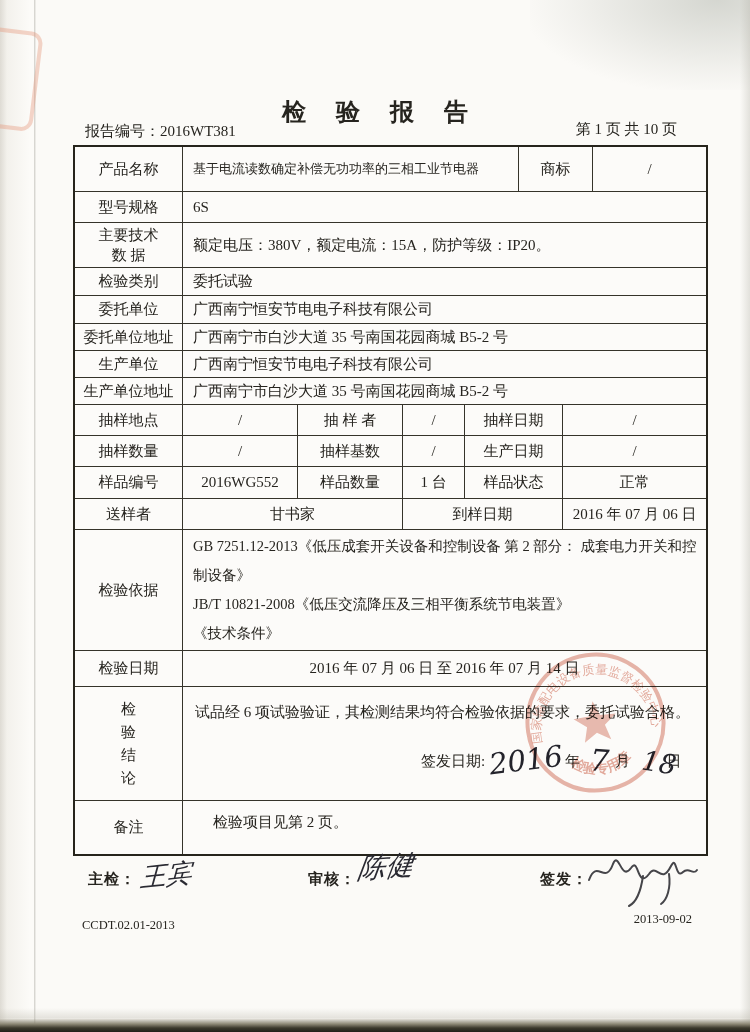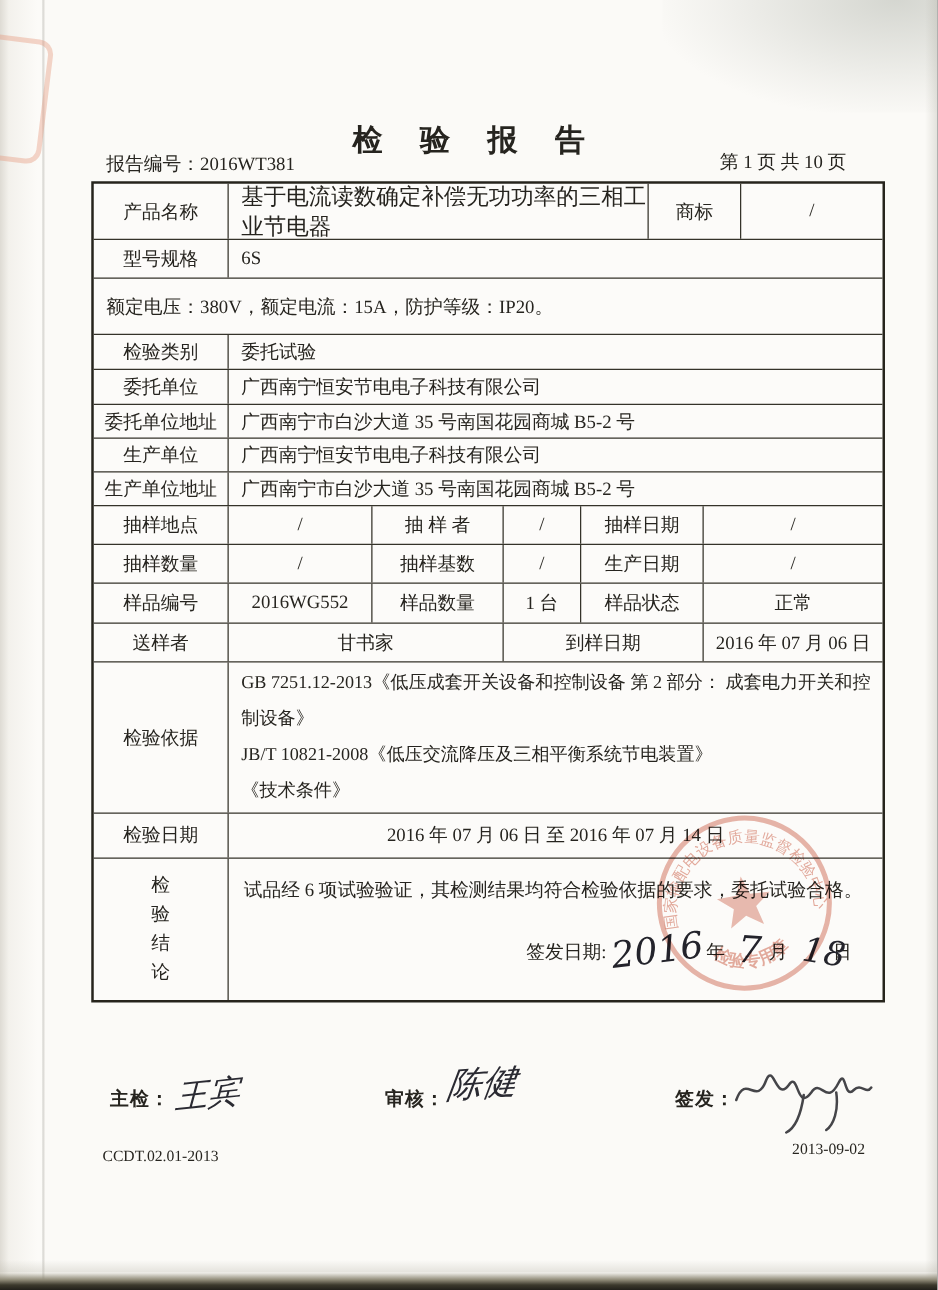--- a/index.html
+++ b/index.html
@@ -49,21 +49,21 @@
     line-height:29px;font-size:14.5px;white-space:nowrap;}
   .vert-label{flex-direction:column;justify-content:center;line-height:23px;}
   .concl-cell{position:relative;display:block;}
   .concl-text{position:absolute;left:12px;top:16px;font-size:15px;white-space:nowrap;}
   .issue-line{position:absolute;left:238px;top:56px;font-size:15px;display:flex;align-items:flex-end;}
   .hw{font-family:"DejaVu Serif",serif;font-style:italic;color:#23232b;}
   .hw-year{font-size:29px;transform:rotate(-7deg);margin:0 2px -4px 4px;}
   .hw-month{font-size:30px;transform:rotate(4deg);margin:0 6px -5px 10px;}
   .hw-day{font-size:27px;transform:rotate(9deg);margin:0 -10px -5px 12px;}
   .printed-suffix{margin-bottom:2px;}
-  .prodname{font-size:18px;}
+  .prodname{font-size:13px;}
   
   .sig-row{position:absolute;left:0;top:852px;width:100%;height:60px;font-size:15px;}
   .sig-label{position:absolute;top:18px;font-weight:bold;letter-spacing:1px;}
   .sig-name{position:absolute;font-size:26px;color:#2a2a32;
     font-family:"DejaVu Serif",serif;font-style:italic;}
   .sig1l{left:88px;} .sig1n{left:140px;top:6px;transform:rotate(-6deg) skewX(-8deg);}
   .sig2l{left:308px;} .sig2n{left:358px;top:-4px;font-size:28px;transform:rotate(-4deg) skewX(-12deg);}
   .sig3l{left:540px;}
   .sig3svg{position:absolute;left:583px;top:-6px;}
   
@@ -99,20 +99,24 @@
       <div class="cell lbl" style="width:74px;">商标</div>
       <div class="cell ctr" style="width:114px;">/</div>
     </div>
 
     <div class="row" style="height:30px;">
       <div class="cell lbl w-label">型号规格</div>
       <div class="cell val" style="width:524px;">6S</div>
     </div>
 
     <div class="row" style="height:44px;">
+      <div class="cell lbl w-label two-line">
+        <span>主要技术</span>
+        <span>数  据</span>
+      </div>
       <div class="cell val" style="width:524px;">额定电压：380V，额定电流：15A，防护等级：IP20。</div>
     </div>
 
     <div class="row" style="height:27px;">
       <div class="cell lbl w-label">检验类别</div>
       <div class="cell val" style="width:524px;">委托试验</div>
     </div>
 
     <div class="row" style="height:27px;">
       <div class="cell lbl w-label">委托单位</div>
@@ -197,20 +201,24 @@
           <span class="hw hw-year">2016</span>
           <span class="printed-suffix">年</span>
           <span class="hw hw-month">7</span>
           <span class="printed-suffix">月</span>
           <span class="hw hw-day">18</span>
           <span class="printed-suffix">日</span>
         </div>
       </div>
     </div>
 
+    <div class="row" style="height:53px;">
+      <div class="cell lbl w-label">备注</div>
+      <div class="cell val" style="width:524px;padding-left:30px;align-items:flex-start;padding-top:12px;">检验项目见第 2 页。</div>
+    </div>
 
   </div>
 
   <div class="sig-row">
     <span class="sig-label sig1l">主检：</span>
     <span class="sig-name sig1n">王宾</span>
     <span class="sig-label sig2l">审核：</span>
     <span class="sig-name sig2n">陈健</span>
     <span class="sig-label sig3l">签发：</span>
     <svg class="sig3svg" width="120" height="64" viewBox="0 0 120 64">

